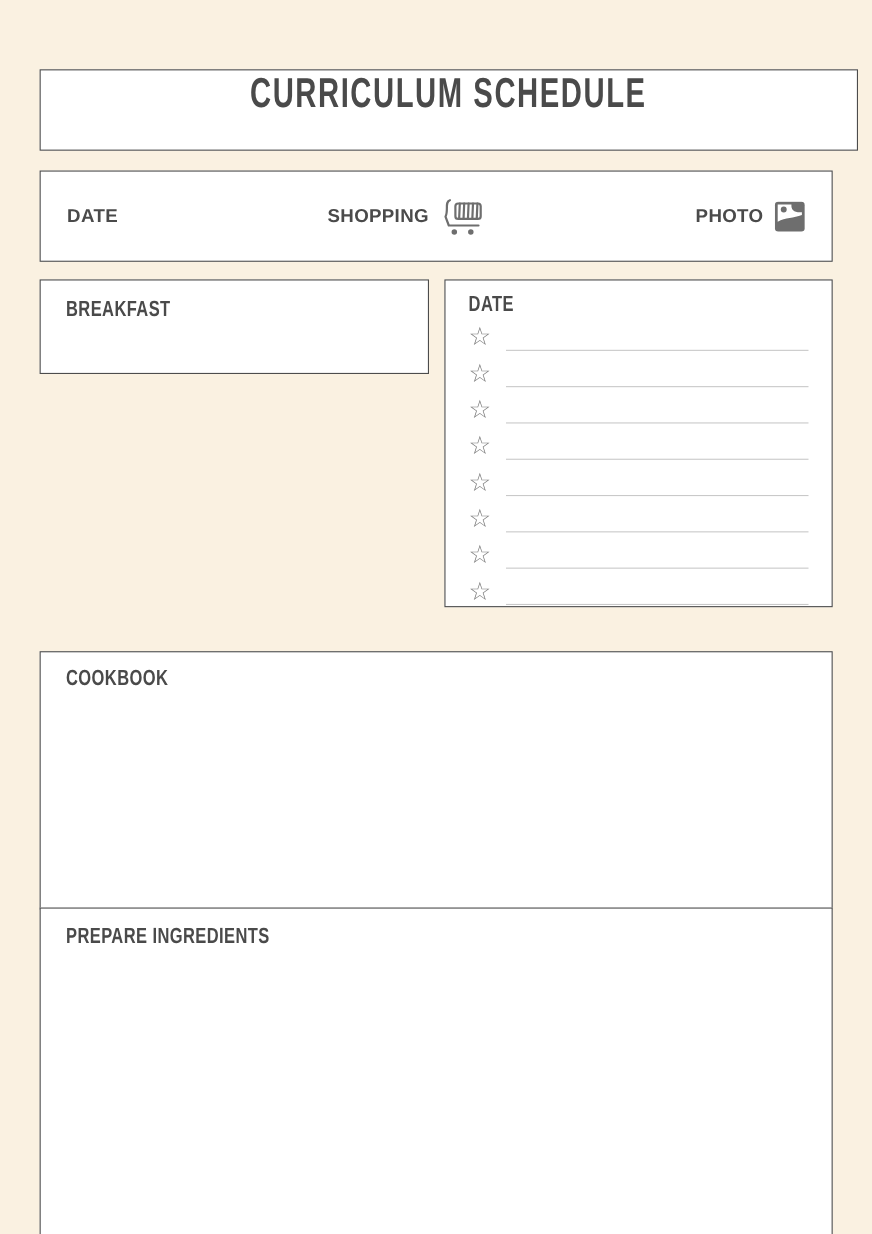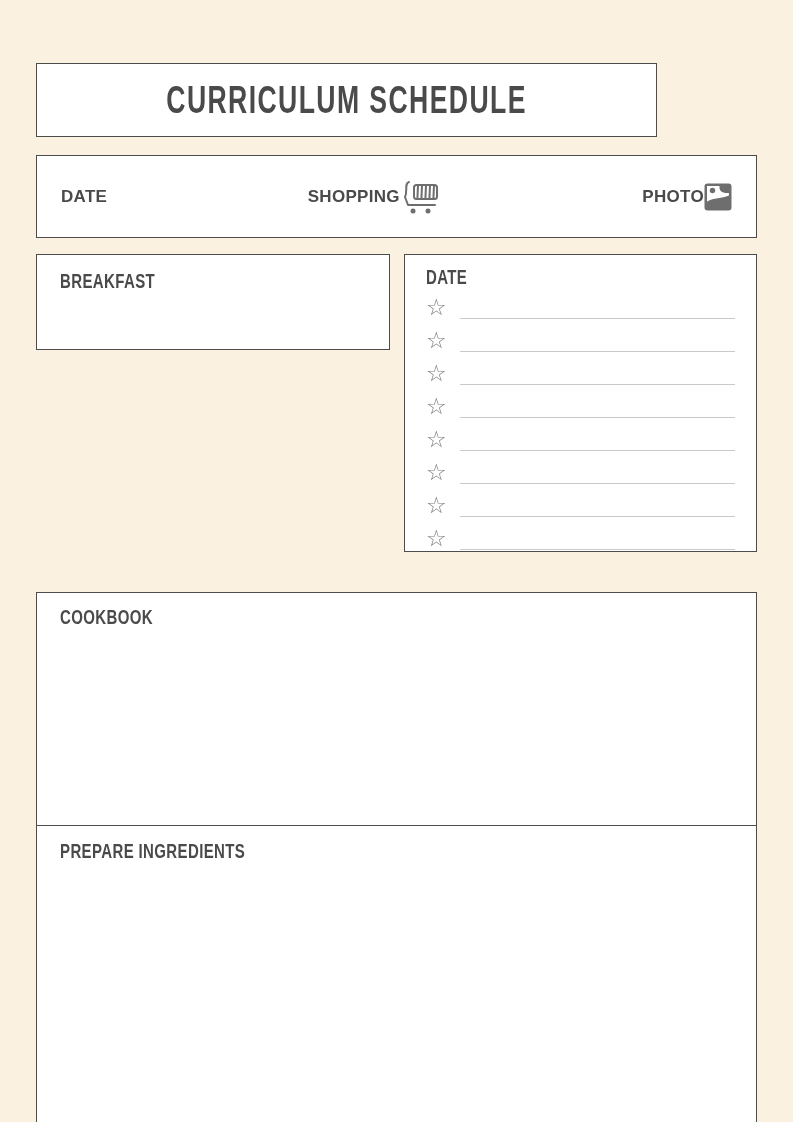--- a/index.html
+++ b/index.html
@@ -10,38 +10,38 @@
   body{background:var(--bg);}
   .page{
     position:relative;width:793px;height:1122px;background:var(--bg);
     font-family:"Liberation Sans",sans-serif;color:var(--text);overflow:hidden;
   }
   .panel{
     position:absolute;background:var(--panel);
     border:1.5px solid var(--border);box-sizing:border-box;overflow:hidden;
   }
   
-  .title-panel{left:36px;top:63px;width:621px;height:74px;display:flex;align-items:center;justify-content:center;}
+  .title-panel{left:36px;top:63px;width:744px;height:74px;display:flex;align-items:flex-start;justify-content:center;}
   .title{
     margin:0;font-size:38px;font-weight:700;letter-spacing:2px;white-space:nowrap;
     transform:scaleX(0.70);transform-origin:50% 50%;color:var(--text);
   }
   
   .info-panel{left:36px;top:155px;width:721px;height:83px;display:flex;align-items:center;justify-content:space-between;padding:0 24px;}
   .bar-label{font-size:17px;font-weight:700;letter-spacing:0.3px;}
-  .bar-group{display:flex;align-items:center;}
+  .bar-group{display:flex;align-items:center;gap:10px;}
   .icon{color:var(--icon);display:block;}
   
   .section-label{
     display:inline-block;font-size:20px;font-weight:700;letter-spacing:0.5px;
     transform:scaleX(0.75);transform-origin:0 50%;white-space:nowrap;
   }
   
   .meal-panel{left:36px;width:354px;padding:15px 23px;}
-  .meal-breakfast{top:254px;height:96px;}
+  .meal-breakfast{top:254px;height:86px;}
   .meal-lunch{top:359px;height:88px;}
   .meal-dinner{top:465px;height:87px;}
   .note-area{width:100%;height:calc(100% - 26px);}
   
   .checklist-panel{left:404px;top:254px;width:353px;height:298px;padding:11px 21px;}
   .rows{margin-top:3px;}
   .check-row{display:flex;height:33px;}
   .star{
     width:27px;font-size:23px;line-height:31px;color:var(--star);
     font-family:"DejaVu Sans",sans-serif;user-select:none;

